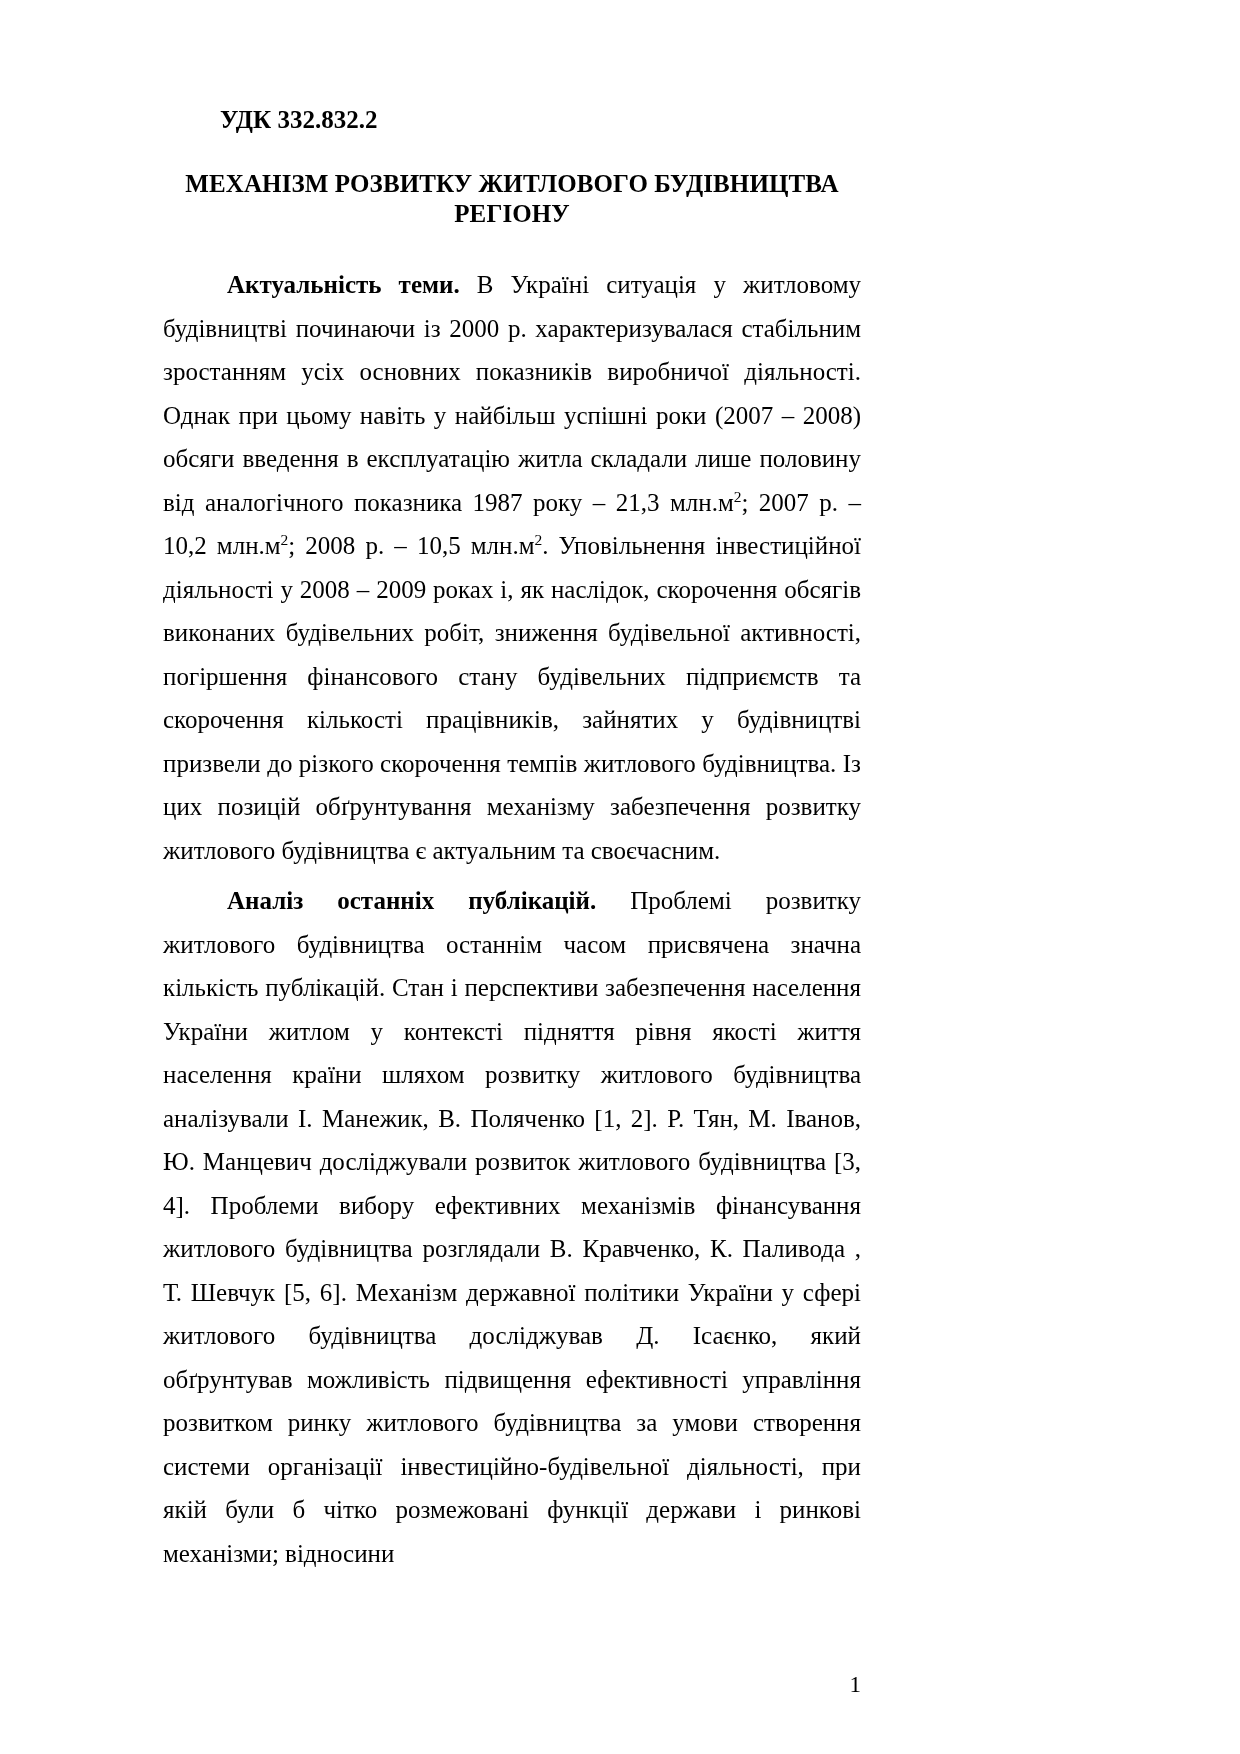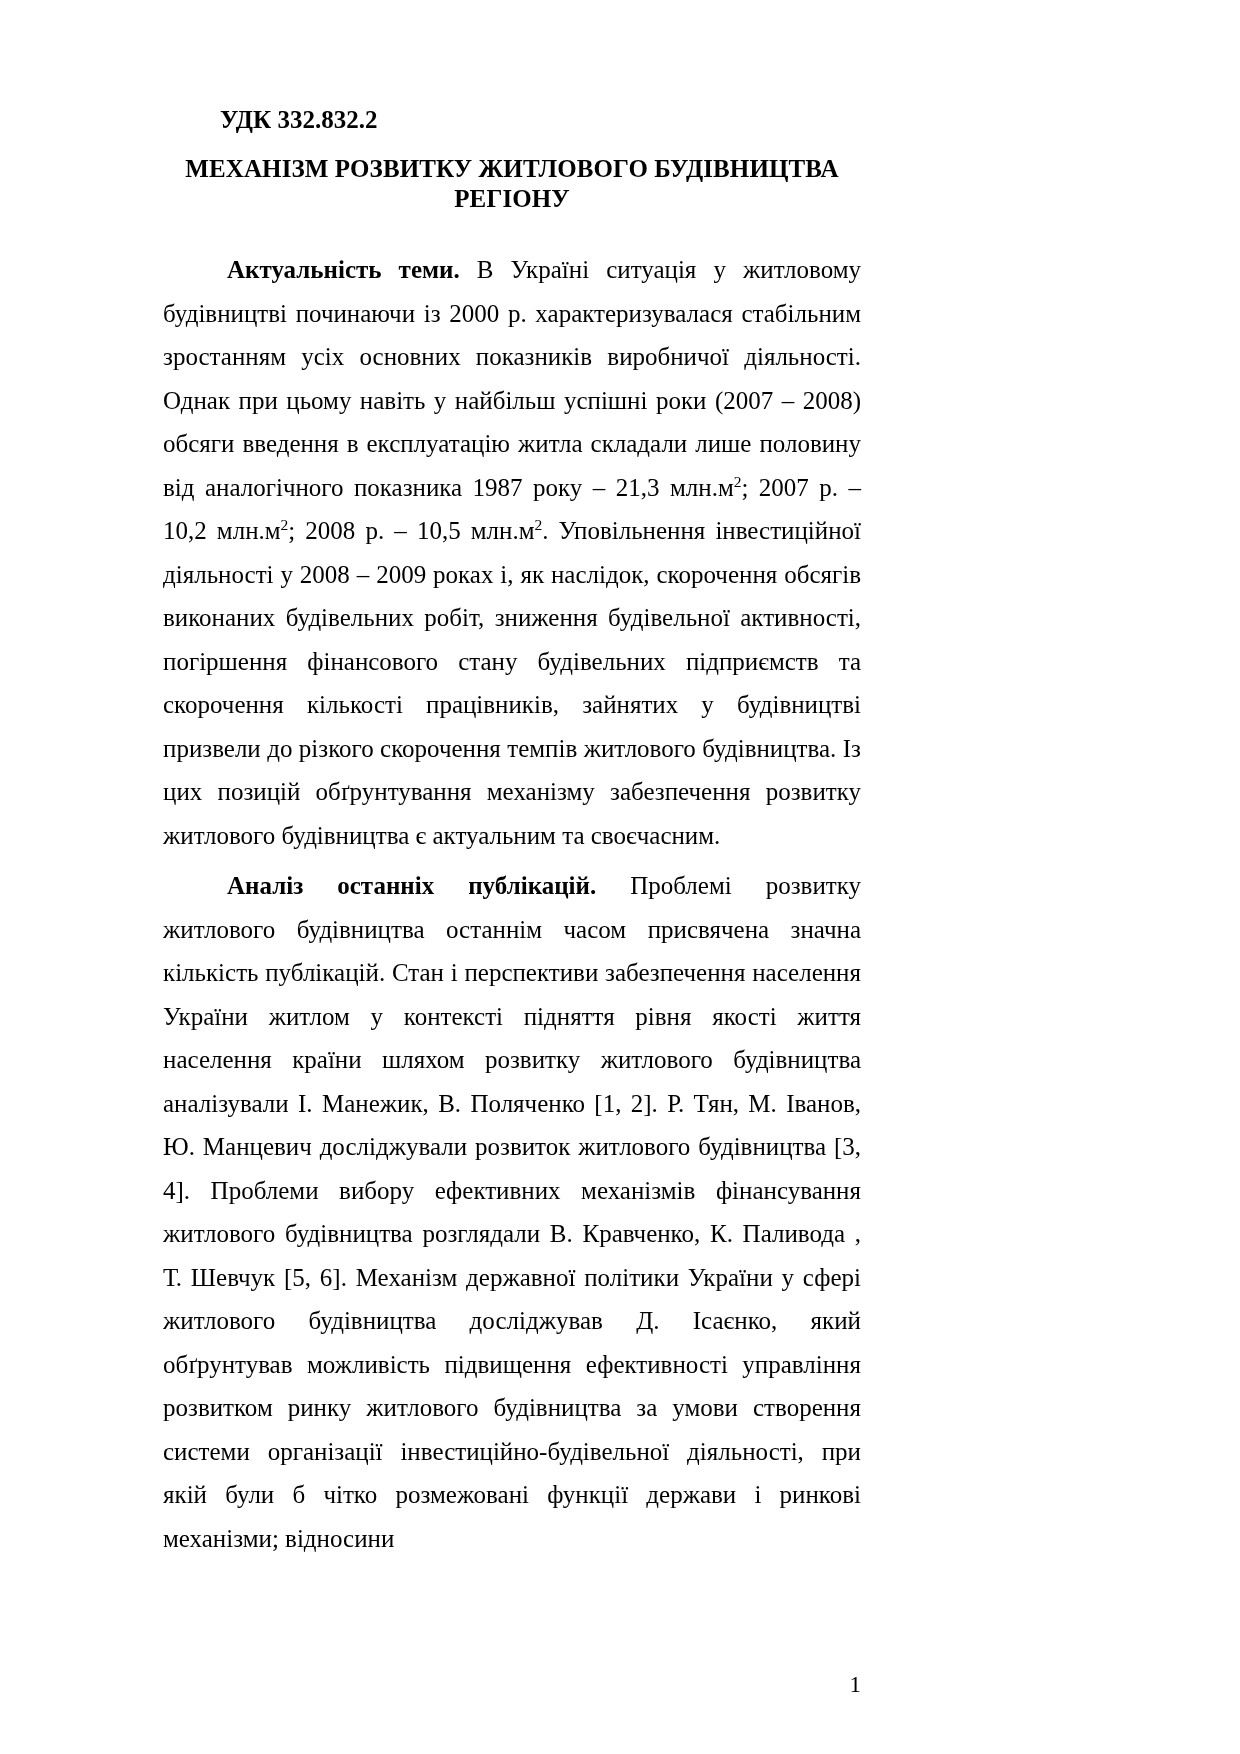--- a/index.html
+++ b/index.html
@@ -39,21 +39,21 @@
     font-size: 24px;
     font-style: italic;
     text-align: center;
     margin-top: 18px;
     line-height: 1.2;
   }
   .doc-title {
     font-size: 25px;
     font-weight: bold;
     text-align: center;
-    margin-top: 19px;
+    margin-top: 34px;
     letter-spacing: 0.1px;
     line-height: 1.2;
   }
   .body-text {
     margin-top: 34px;
     font-size: 25px;
     line-height: 43.5px;
     text-align: justify;
     text-justify: inter-word;
   }

